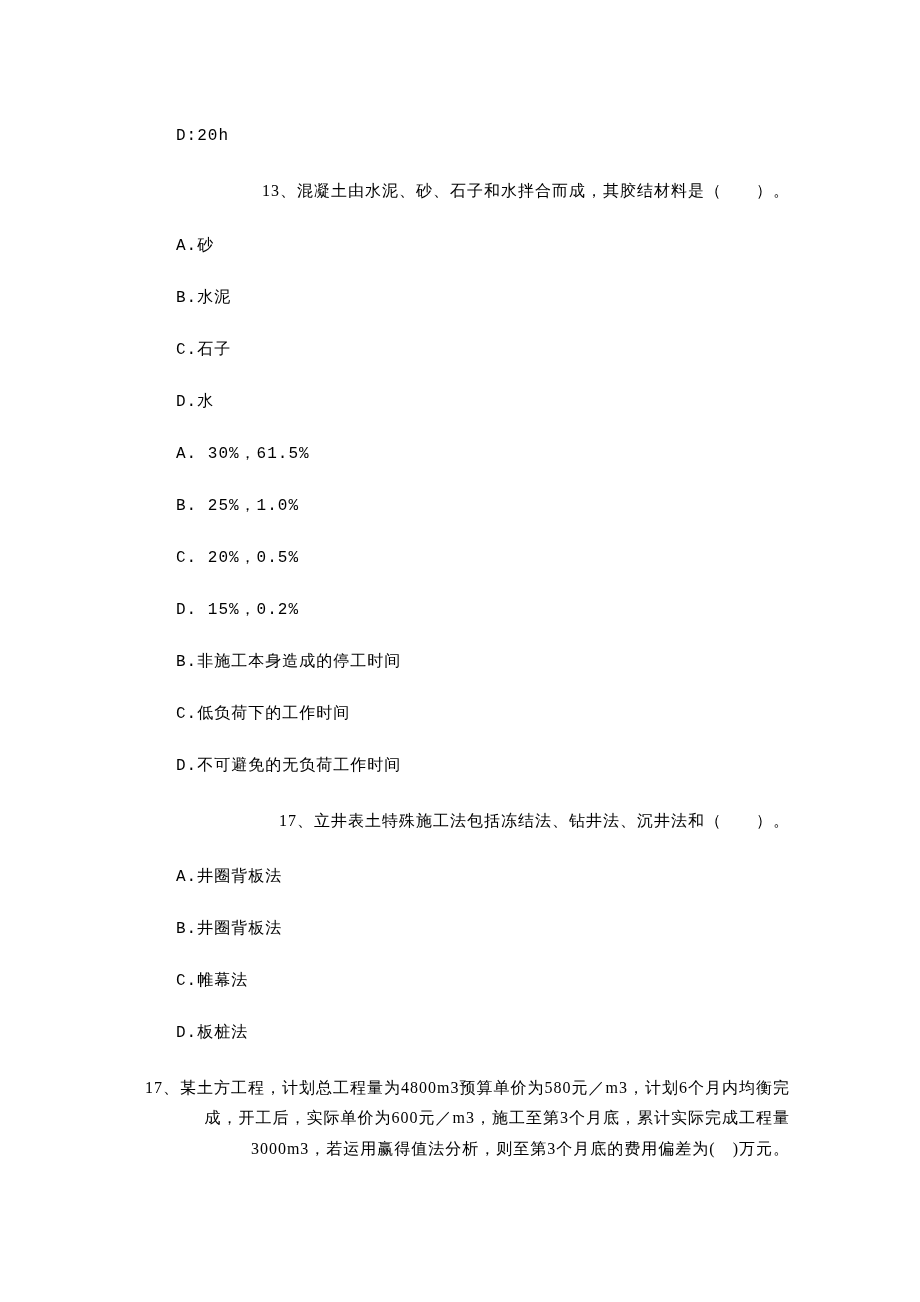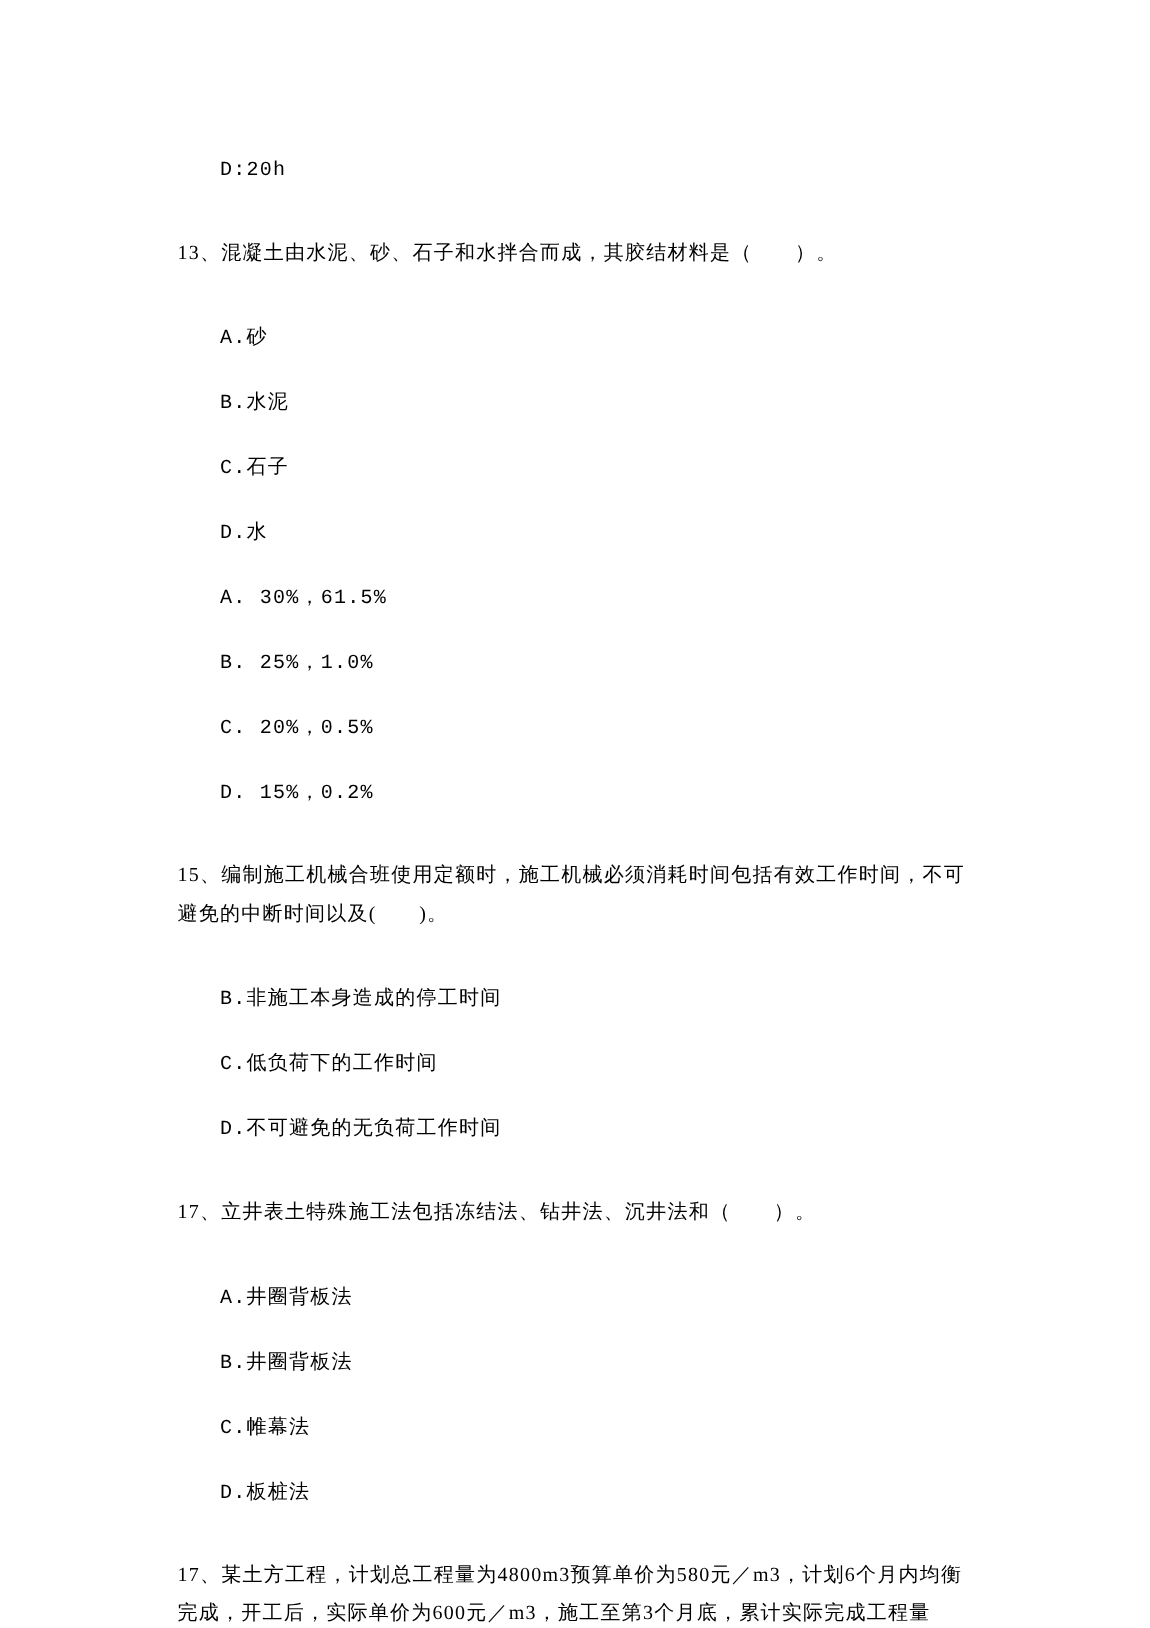--- a/index.html
+++ b/index.html
@@ -19,46 +19,46 @@
   }
   .option {
     margin: 0;
     padding: 14px 0 14px 46px;
     font-size: 16px;
     line-height: 1.5;
     letter-spacing: 1px;
     font-family: Liberation Mono, monospace;
   }
   .question {
-    margin: 12px;
+    margin: 0;
     padding: 14px 0;
     font-size: 16px;
     line-height: 1.9;
     letter-spacing: 1px;
+    text-align: right;
   }
 </style>
 </head>
 <body>
 
 <div class="page">
 
   <p class="option">D:20h</p>
 
   <p class="question">13、混凝土由水泥、砂、石子和水拌合而成，其胶结材料是（　　）。</p>
   <p class="option">A.砂</p>
   <p class="option">B.水泥</p>
   <p class="option">C.石子</p>
   <p class="option">D.水</p>
 
   <p class="option">A.  30%，61.5%</p>
   <p class="option">B.  25%，1.0%</p>
   <p class="option">C.  20%，0.5%</p>
   <p class="option">D.  15%，0.2%</p>
 
-  <p class="question">15、编制施工机械合班使用定额时，施工机械必须消耗时间包括有效工作时间，不可避免的中断时间以及(　　)。</p>
   <p class="option">B.非施工本身造成的停工时间</p>
   <p class="option">C.低负荷下的工作时间</p>
   <p class="option">D.不可避免的无负荷工作时间</p>
 
   <p class="question">17、立井表土特殊施工法包括冻结法、钻井法、沉井法和（　　）。</p>
   <p class="option">A.井圈背板法</p>
   <p class="option">B.井圈背板法</p>
   <p class="option">C.帷幕法</p>
   <p class="option">D.板桩法</p>
 

